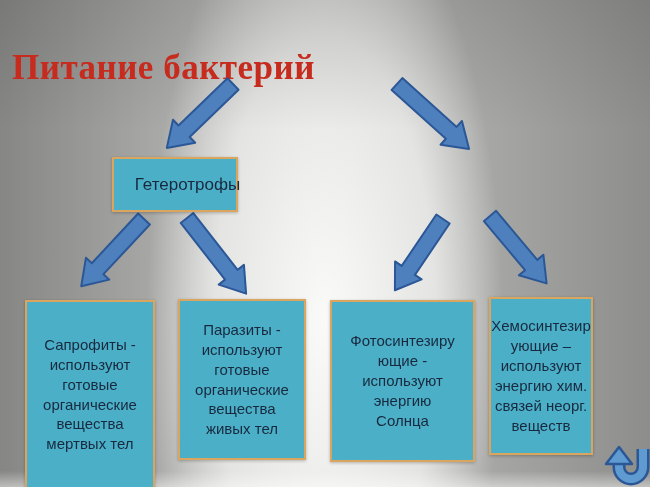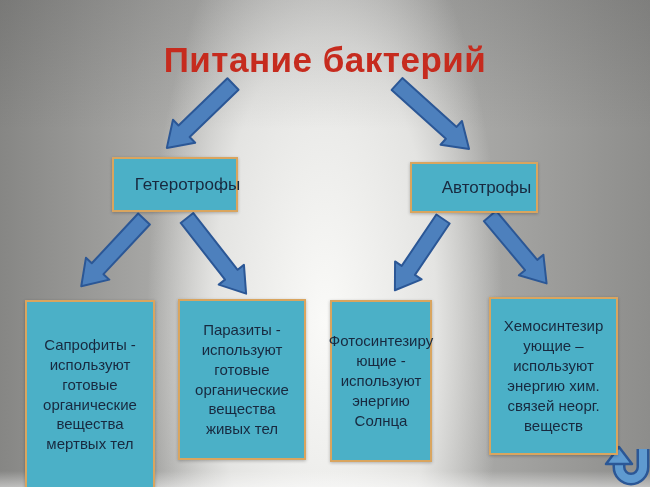--- a/index.html
+++ b/index.html
@@ -9,44 +9,45 @@
   }
   .slide{
     position:relative;width:650px;height:487px;overflow:hidden;
     background:
       linear-gradient(to top, rgba(255,255,255,0.45), rgba(255,255,255,0) 16px),
       linear-gradient(to bottom, rgba(50,50,50,0.16), rgba(50,50,50,0) 130px),
       radial-gradient(ellipse 38% 130% at 50% 66%, #fafaf8 0%, #e4e4e2 45%, rgba(228,228,226,0) 72%),
       linear-gradient(to right, #868684, #b3b3b1 32%, #c7c7c5 50%, #aeaeac 68%, #8d8d8b 100%);
   }
   .title{
-    position:absolute;left:0;right:0;top:36px;margin:4px;
-    text-align:center;
+    position:absolute;left:0;right:0;top:36px;margin:12px;
+    text-align:left;
     font-size:35px;font-weight:bold;letter-spacing:0.5px;
     color:#c62b1e;
+    font-family:Liberation Serif, serif;
   }
   .arrows{position:absolute;left:0;top:0;width:650px;height:487px;}
   .arrow{fill:#4d80bd;stroke:#2b5796;stroke-width:2;stroke-linejoin:round;}
   .node{
     position:absolute;box-sizing:border-box;
     background:#4bb0c7;border:2px solid #d9a55f;
     display:flex;align-items:center;justify-content:center;
     text-align:center;color:#18293f;
     box-shadow:0 1px 3px rgba(0,0,0,0.25);
     padding-left:25px;
   }
   .lvl2{font-size:17px;}
   .lvl3{font-size:15px;line-height:1.33;padding:4px;}
   .lvl3 .txt{white-space:pre-line;}
   .n-hetero{left:112px;top:157px;width:126px;height:55px;}
   .n-auto  {left:410px;top:162px;width:128px;height:51px;}
   .n-sapro {left:25px; top:300px;width:130px;height:189px;}
   .n-para  {left:178px;top:299px;width:128px;height:161px;}
-  .n-photo {left:330px;top:300px;width:102px;height:162px;}
-  .n-chemo {left:489px;top:297px;width:129px;height:158px;}
+  .n-photo {left:330px;top:300px;width:145px;height:162px;}
+  .n-chemo {left:489px;top:297px;width:104px;height:158px;}
 </style>
 </head>
 <body>
 
 <div class="slide">
 
   <h1 class="title">Питание бактерий</h1>
 
   <svg class="arrows" viewBox="0 0 650 487" xmlns="http://www.w3.org/2000/svg">
     <polygon class="arrow" points="0,-8 68,-8 68,-16 92,0 68,16 68,8 0,8" transform="translate(233,84) rotate(136)"></polygon>
@@ -60,23 +61,20 @@
       <path d="M643,449 L643,467 A12,12 0 0 1 619,467 L619,463" fill="none" stroke="#2b5796" stroke-width="13"></path>
       <path d="M643,449 L643,467 A12,12 0 0 1 619,467 L619,463" fill="none" stroke="#5f9ad0" stroke-width="8"></path>
       <polygon points="619,447 606,464 632,464" fill="#5f9ad0" stroke="#2b5796" stroke-width="2.5" stroke-linejoin="round"></polygon>
     </g>
   </svg>
 
   <div class="node lvl2 n-hetero">
     <span class="txt">Гетеротрофы</span>
   </div>
 
-  <div class="node lvl2 n-auto">
-    <span class="txt">Автотрофы</span>
-  </div>
 
   <div class="node lvl3 n-sapro">
     <span class="txt">Сапрофиты -
 используют
 готовые
 органические
 вещества
 мертвых тел</span>
   </div>
 

